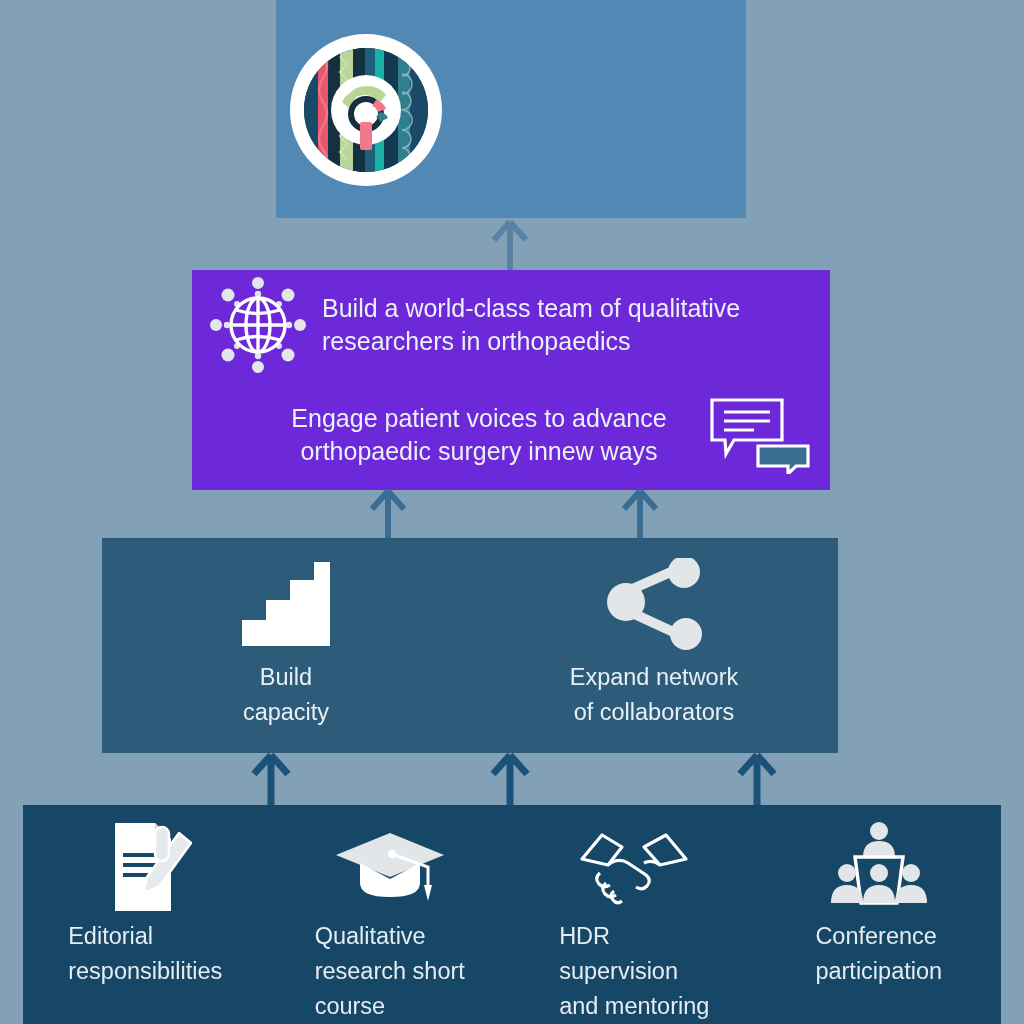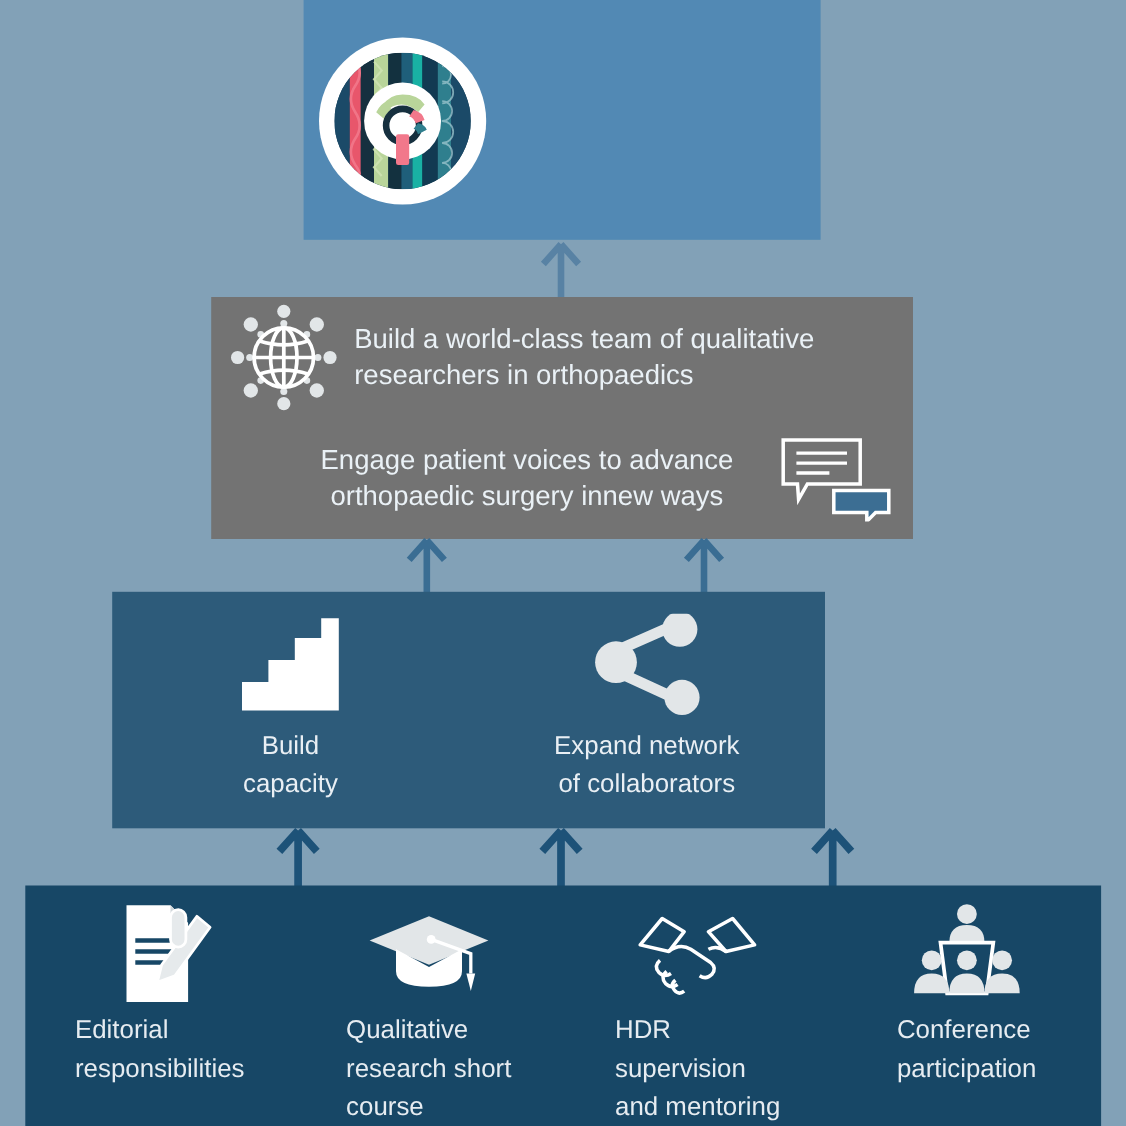--- a/index.html
+++ b/index.html
@@ -58,21 +58,21 @@
     font-weight: 400;
     letter-spacing: .1px;
   }
 
   
   #tier-team {
     left: 192px;
     top: 270px;
     width: 638px;
     height: 220px;
-    background: #737373;
+    background: #6d28d9;
   }
   .t2-row {
     display: flex;
     align-items: center;
     height: 50%;
     box-sizing: border-box;
   }
   .t2-row-a { padding-left: 16px; }
   .t2-row-b { padding-left: 74px; padding-right: 18px; }
   .globe-icon { flex: 0 0 100px; width: 100px; height: 100px; margin-right: 14px; }
@@ -81,21 +81,21 @@
     font-size: 25px;
     line-height: 33px;
     color: #eaf1f6;
   }
   .t2-text.center { text-align: center; }
 
   
   #tier-pillars {
     left: 102px;
     top: 538px;
-    width: 648px;
+    width: 736px;
     height: 215px;
     background: #2d5b7a;
     display: flex;
     align-items: flex-start;
   }
   .pillar {
     flex: 1 1 0;
     display: flex;
     flex-direction: column;
     align-items: center;

